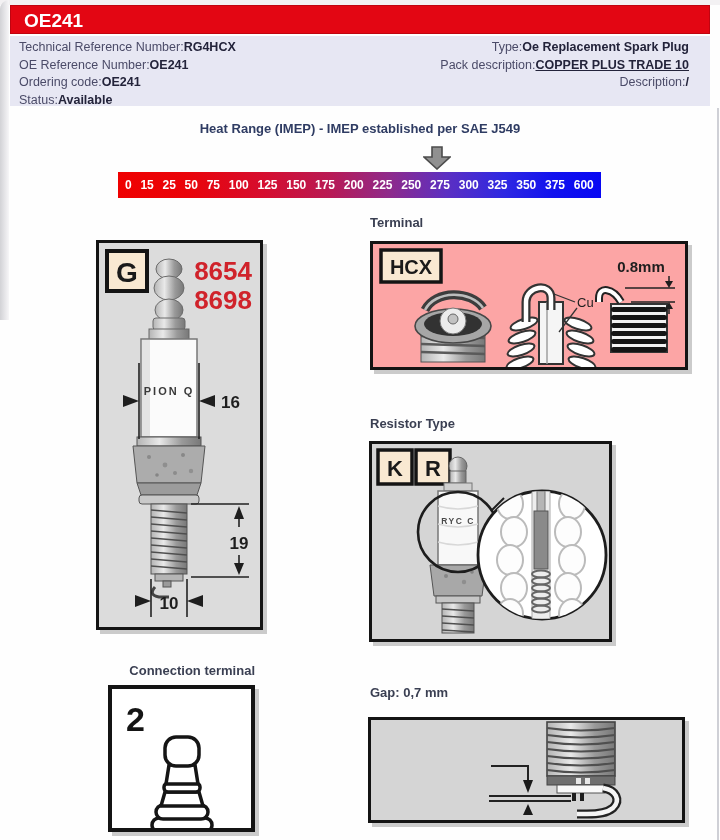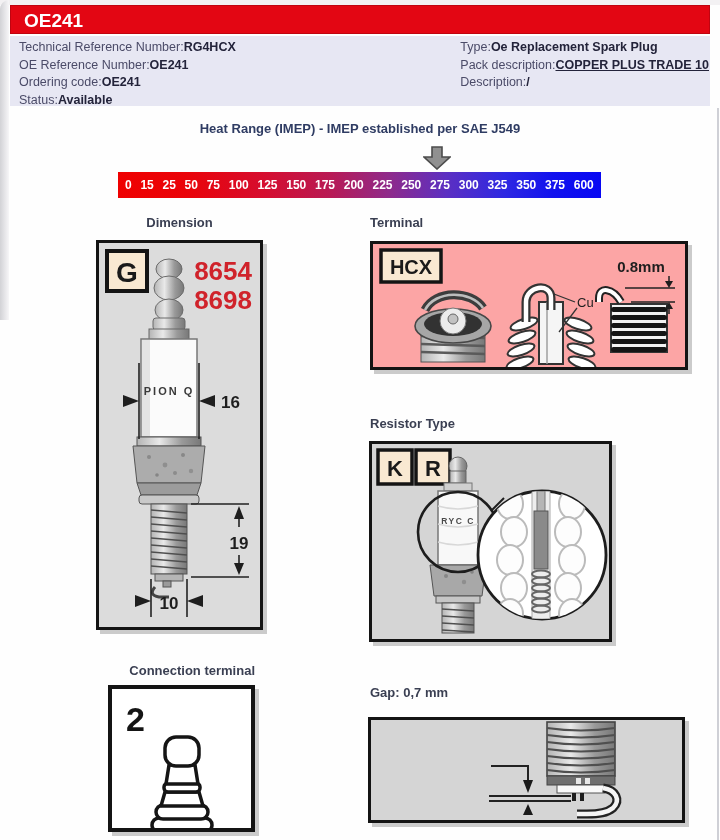--- a/index.html
+++ b/index.html
@@ -9,21 +9,21 @@
     background:linear-gradient(to right,#d2d2d6,#f7f6f8);border-top-left-radius:10px;}
   .right-line{position:absolute;right:1px;top:108px;bottom:0;width:2px;background:#cfd0d6;}
   .top-strip{position:absolute;left:0;top:0;width:720px;height:5px;background:#f3f1f3;}
 
   .header-bar{position:absolute;left:10px;top:5px;width:700px;height:29px;background:#e30613;
     color:#fff;font-weight:bold;font-size:19px;line-height:29px;padding-left:13px;box-sizing:border-box;
     border:1px solid #c00410;}
   .info-panel{position:absolute;left:10px;top:36px;width:700px;height:70px;background:#e7e7f3;}
   .info-col{position:absolute;top:3px;font-size:12.5px;line-height:17.5px;color:#4b4b68;}
   .info-col.left{left:9px;text-align:left;}
-  .info-col.right{right:1px;}
+  .info-col.right{right:21px;text-align:right;}
   .info-row .val{font-weight:bold;color:#23233a;margin-left:0;}
   .info-row .val.underline{text-decoration:underline;}
 
   .heat-title{position:absolute;left:0;top:121px;width:720px;text-align:center;
     font-size:13px;font-weight:bold;color:#2f3c63;}
   .heat-arrow{position:absolute;left:423px;top:146px;width:28px;height:24px;}
   .heat-bar{position:absolute;left:118px;top:172px;width:483px;height:26px;
     background:linear-gradient(to right,#ef0101 0%,#ea0309 14%,#d60d2e 30%,#b81a55 44%,#8f2a8a 56%,#5c2fc2 68%,#2e28e2 80%,#1212ee 90%,#0707f3 100%);
     display:flex;align-items:center;justify-content:space-between;padding:0 7px;box-sizing:border-box;}
   .heat-bar span{color:#fff;font-size:12px;font-weight:bold;}
@@ -95,21 +95,20 @@
       <span>225</span>
       <span>250</span>
       <span>275</span>
       <span>300</span>
       <span>325</span>
       <span>350</span>
       <span>375</span>
       <span>600</span>
   </div>
 
-  <div class="sec-title centered" style="left:96px;top:215px;width:167px;">Dimension</div>
   <div class="sec-title" style="left:370px;top:215px;">Terminal</div>
   <div class="sec-title" style="left:370px;top:416px;">Resistor Type</div>
   <div class="sec-title centered" style="left:108px;top:663px;width:147px;text-align:right;">Connection terminal</div>
   <div class="sec-title" style="left:370px;top:685px;">Gap: 0,7 mm</div>
 
   <div class="figbox dimension-box">
     <svg viewBox="0 0 161 384" width="161" height="384">
       <rect x="8" y="8" width="40" height="40" fill="#f9e9d2" stroke="#141414" stroke-width="4"></rect>
       <text x="28" y="39" text-anchor="middle" font-size="28" class="badge-txt">G</text>
       <text x="153" y="37" text-anchor="end" font-size="26" font-weight="bold" fill="#d0232b">8654</text>

